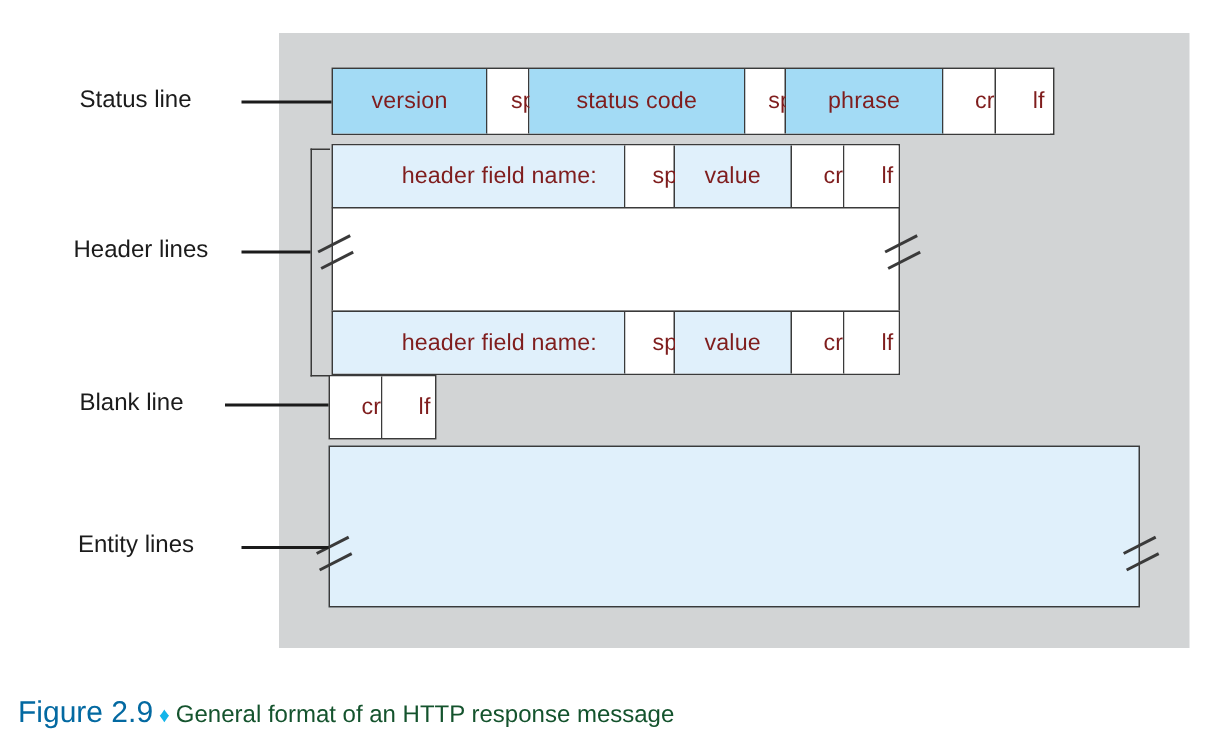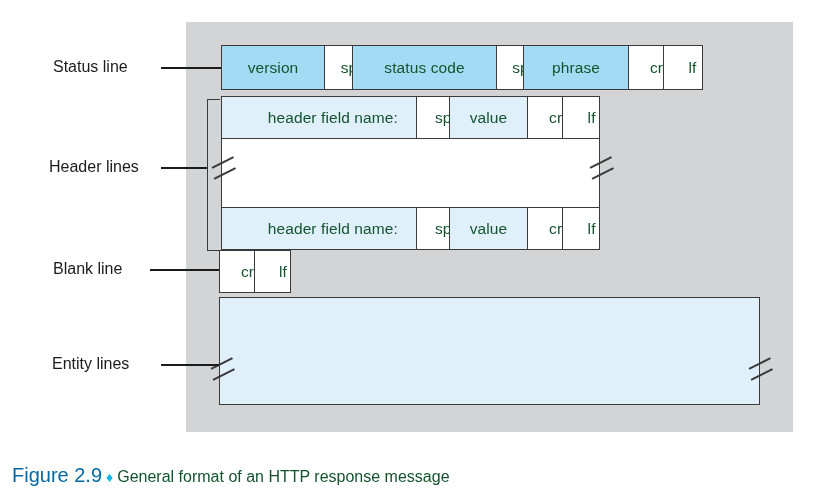--- a/index.html
+++ b/index.html
@@ -32,21 +32,21 @@
     box-sizing: border-box;
     border: 1.6px solid #3a3a3a;
     background: #ffffff;
   }
   .cell {
     box-sizing: border-box;
     display: flex;
     align-items: center;
     justify-content: center;
     font-size: 15.5px;
-    color: #14532d;
+    color: #7f1d1d;
     border-right: 1.6px solid #3a3a3a;
     height: 100%;
     letter-spacing: .1px;
     white-space: nowrap;
   }
   .cell:last-child { border-right: none; }
   .cell.blue-strong { background: #a3dbf5; }
   .cell.blue-light  { background: #e0f0fb; }
   .cell.plain       { background: #ffffff; padding-left: 21px; }
 

